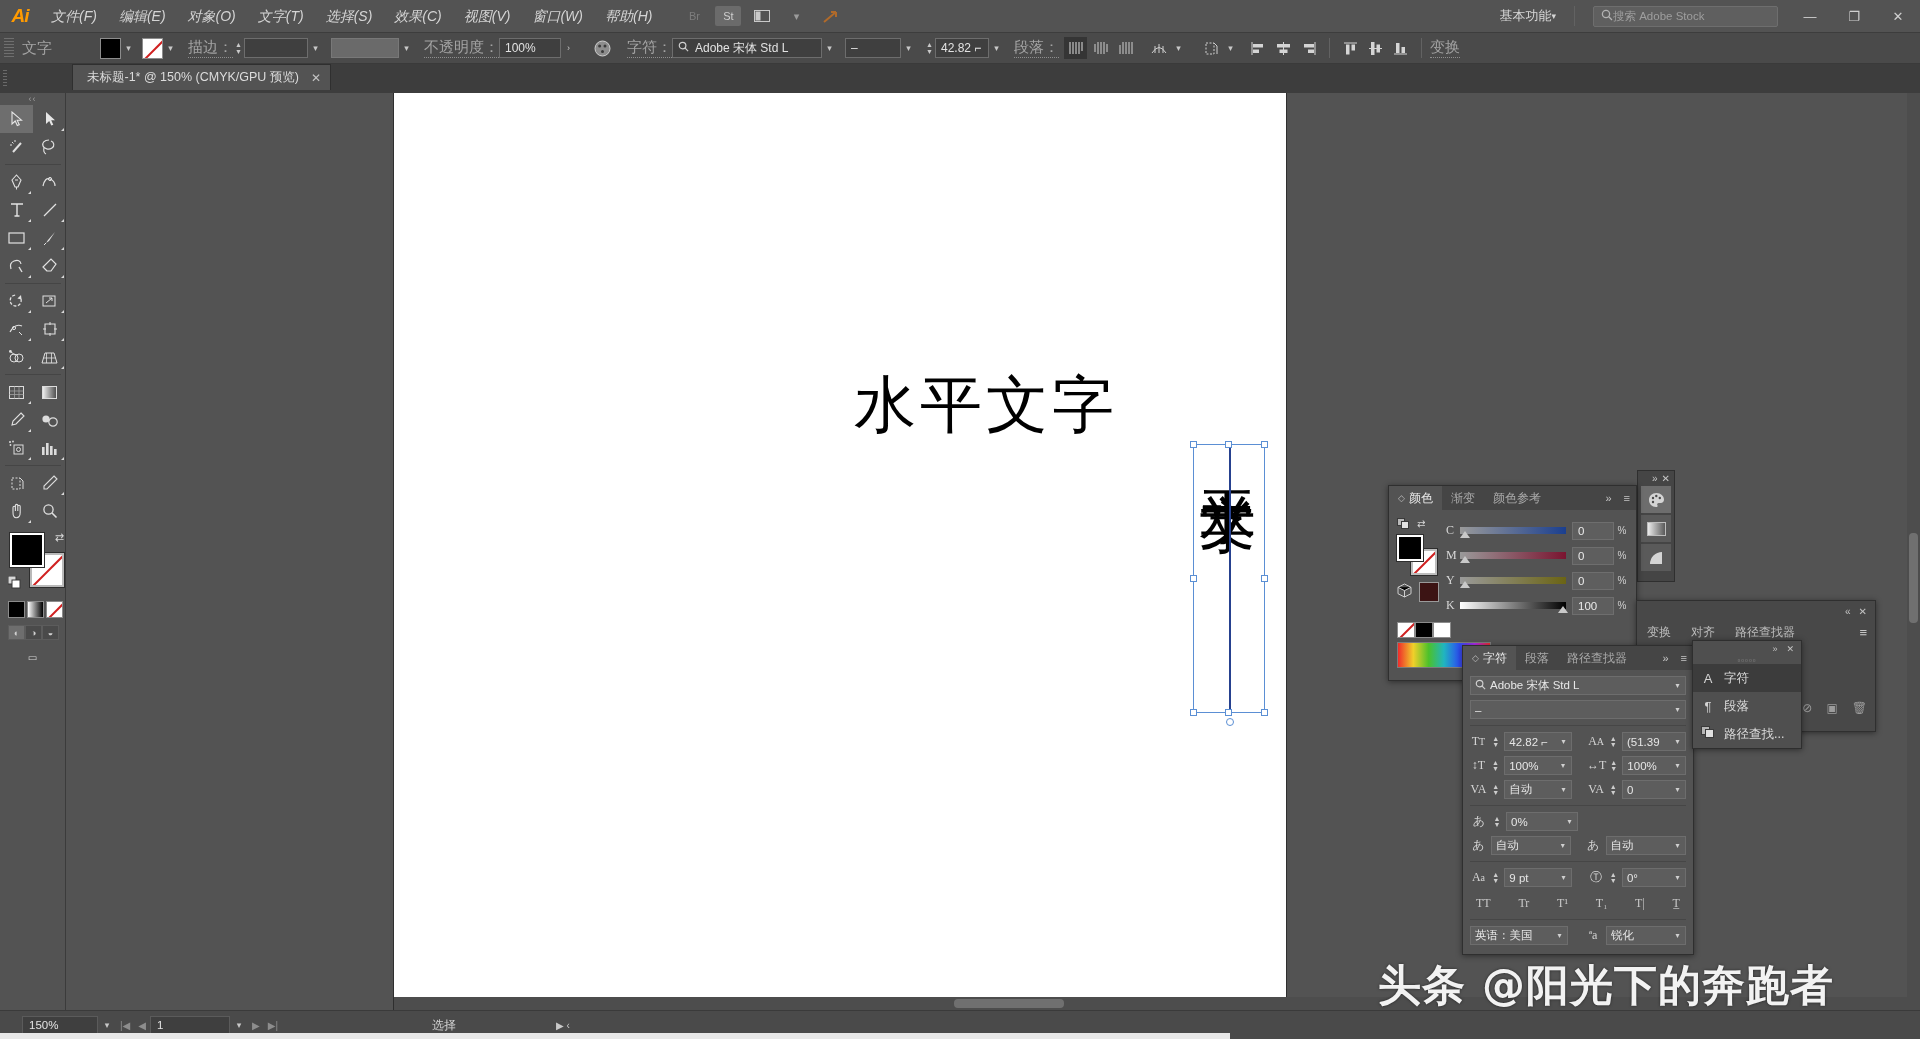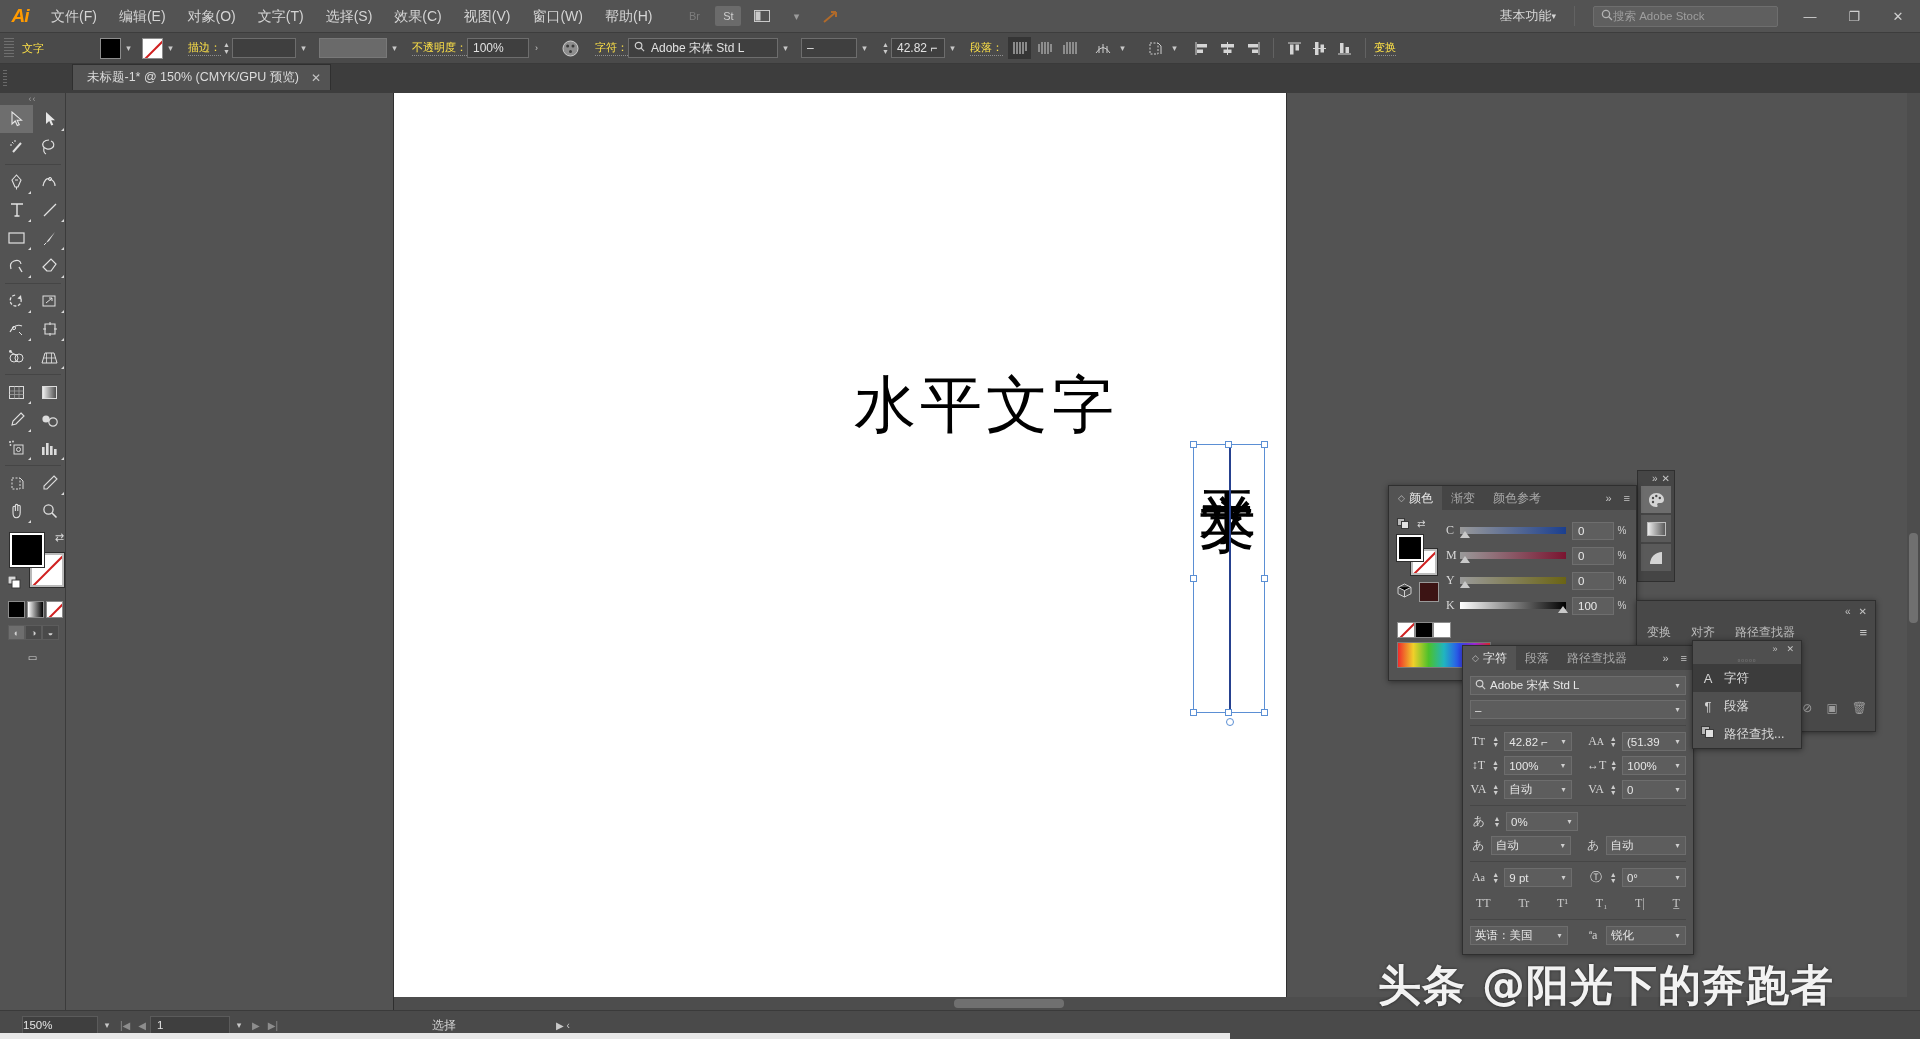--- a/index.html
+++ b/index.html
@@ -19,21 +19,21 @@
     background: #535353; display: flex; align-items: center;
     border-bottom: 1px solid #3d3d3d;
   }
   #ai-logo {
     width: 40px; height: 33px; display: flex; align-items: center; justify-content: center;
     color: #ff9a00; font-size: 19px; font-weight: bold; font-style: italic;
     letter-spacing: -1px;
   }
   .menu-item {
     padding: 0 11px; height: 33px; line-height: 33px;
-    color: #d4d4d4; font-size: 14px; white-space: nowrap; cursor: default;
+    color: #d4d4d4; font-size: 14px; white-space: nowrap; cursor: default; font-style: italic;
   }
   .mb-icon {
     width: 26px; height: 20px; margin: 0 4px; display: flex;
     align-items: center; justify-content: center;
     font-size: 11px; color: #9b9b9b; border-radius: 2px;
   }
   .mb-icon.boxed { background: #6b6b6b; color: #cfcfcf; font-size: 11px; }
   .mb-icon.dim { color: #7d7d7d; }
   #menubar-right {
     margin-left: auto; display: flex; align-items: center; height: 33px;
@@ -55,21 +55,21 @@
 
   
   #controlbar {
     position: absolute; top: 33px; left: 0; width: 1920px; height: 31px;
     background: #4a4a4a; display: flex; align-items: center;
     border-bottom: 1px solid #3a3a3a; padding-left: 4px;
   }
   #cb-grip { width: 10px; height: 20px;
     background: repeating-linear-gradient(to bottom, #6f6f6f 0 1px, transparent 1px 3px);
     margin-right: 8px; }
-  .cb-label { color: #fde047; font-size: 11px; white-space: nowrap; }
+  .cb-label { color: #a3a3a3; font-size: 15px; white-space: nowrap; }
   .cb-label.dotted { border-bottom: 1px dotted #8e8e8e; }
   .swatch-box {
     width: 21px; height: 21px; border: 1px solid #8c8c8c; background: #000;
   }
   .swatch-none {
     width: 21px; height: 21px; border: 1px solid #8c8c8c; background: #fff;
     position: relative; overflow: hidden;
   }
   .swatch-none:after {
     content: ""; position: absolute; left: -3px; top: 9px; width: 30px; height: 2px;
@@ -316,21 +316,21 @@
   }
 
   
   #statusbar {
     position: absolute; left: 0; bottom: 0; width: 1920px; height: 29px;
     background: #4a4a4a; display: flex; align-items: center;
     border-top: 1px solid #3a3a3a;
   }
   #sb-grip { width: 10px; height: 29px; }
   #sb-zoom { width: 76px; height: 19px; background:#3f3f3f; border:1px solid #5b5b5b;
-    color:#e3e3e3; font-size: 11.5px; display:flex; align-items:center; margin-left: 12px;}
+    color:#e3e3e3; font-size: 11.5px; display:flex; align-items:center; padding-left:6px; margin-left: 12px;}
   .sb-caret { width: 18px; text-align:center; color:#c8c8c8; font-size: 9px; }
   .sb-nav { color:#8d8d8d; font-size: 10px; padding: 0 4px; }
   #sb-page { width: 80px; height: 19px; background:#3f3f3f; border:1px solid #5b5b5b;
     color:#e3e3e3; font-size: 11.5px; display:flex; align-items:center; padding-left:6px;}
   #sb-status { color:#d2d2d2; font-size: 12px; margin-left: 150px; }
   #sb-arrow { color:#c9c9c9; font-size: 10px; margin-left: 100px; }
   #sb-left-edge { position:absolute; left:0; bottom:0; width: 1230px; height: 6px; background:#e8e8e8; }
 </style>
 </head>
 <body>

